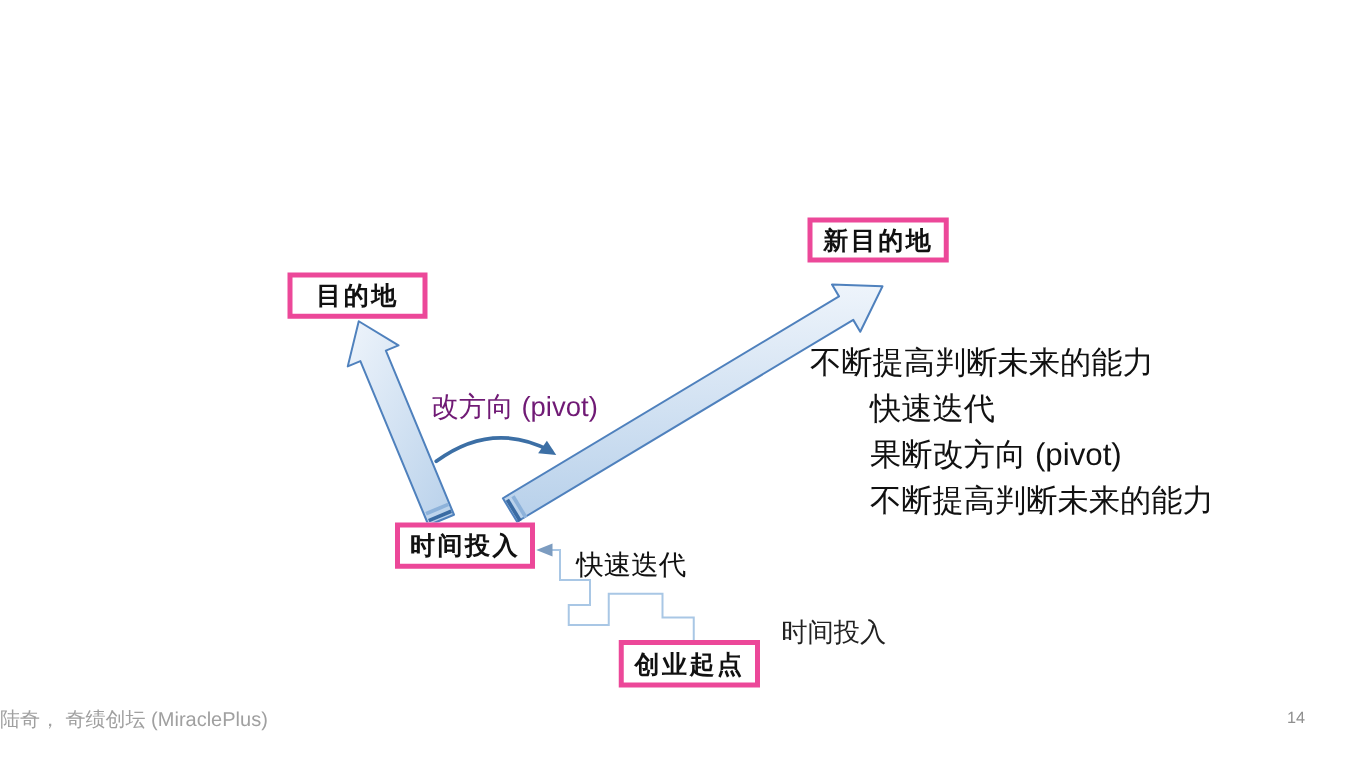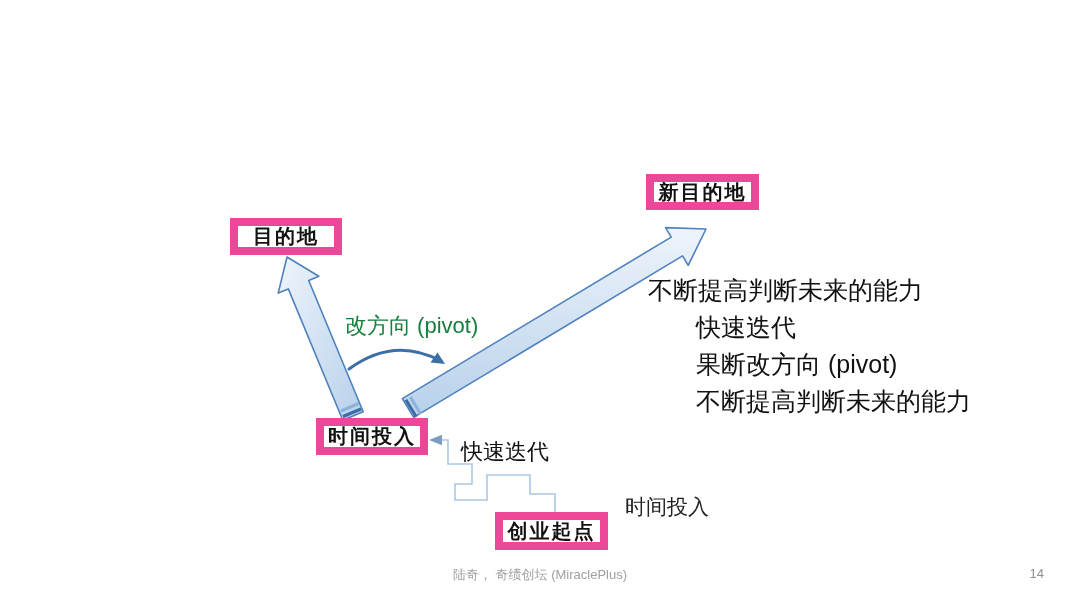--- a/index.html
+++ b/index.html
@@ -8,49 +8,49 @@
     position:relative; width:1080px; height:608px; background:#ffffff;
     overflow:hidden; font-family:"Liberation Sans","DejaVu Sans",sans-serif;
   }
   .title {
     position:absolute; left:84px; top:56px; width:900px;
     font-size:46px; font-weight:600; color:#000; letter-spacing:1px;
     white-space:nowrap;
   }
   .svg-layer { position:absolute; left:0; top:0; width:1080px; height:608px; }
   .node-box {
-    position:absolute; background:#ffffff; border:8px solid #ec4899;
+    position:absolute; background:#ffffff; border:4px solid #ec4899;
     display:flex; align-items:center; justify-content:center;
     font-size:20px; font-weight:700; color:#111; letter-spacing:2px;
     white-space:nowrap;
   }
   .box-destination   { left:230px; top:218px; width:112px; height:37px; }
   .box-new-dest      { left:646px; top:174px; width:113px; height:36px; }
   .box-current       { left:316px; top:418px; width:112px; height:37px; }
   .box-origin        { left:495px; top:512px; width:113px; height:38px; }
   .label-pivot {
-    position:absolute; left:345px; top:311px; font-size:22px; color:#15803d;
+    position:absolute; left:345px; top:311px; font-size:22px; color:#701a75;
     white-space:nowrap;
   }
   .label-iterate {
     position:absolute; left:461px; top:437px; font-size:22px; color:#111;
     white-space:nowrap;
   }
   .core-text {
     position:absolute; left:648px; top:272px; font-size:25px; color:#111;
     line-height:37px; white-space:nowrap;
   }
   .core-text .indent { padding-left:48px; }
   .invest-text {
     position:absolute; left:625px; top:496px; font-size:21px; color:#222;
     line-height:21px; white-space:nowrap;text-align:center;
   }
   .footer {
-    position:absolute; left:0; right:0; top:566px; text-align:center;
-    font-size:13px; color:#a0a0a0;
+    position:absolute; left:0; right:0; top:566px; 
+    font-size:16px; color:#a0a0a0;
   }
   .page-number {
     position:absolute; right:36px; top:566px; font-size:13px; color:#8f8f8f;
   }
 </style>
 </head>
 <body>
 
 <div class="slide">
 

